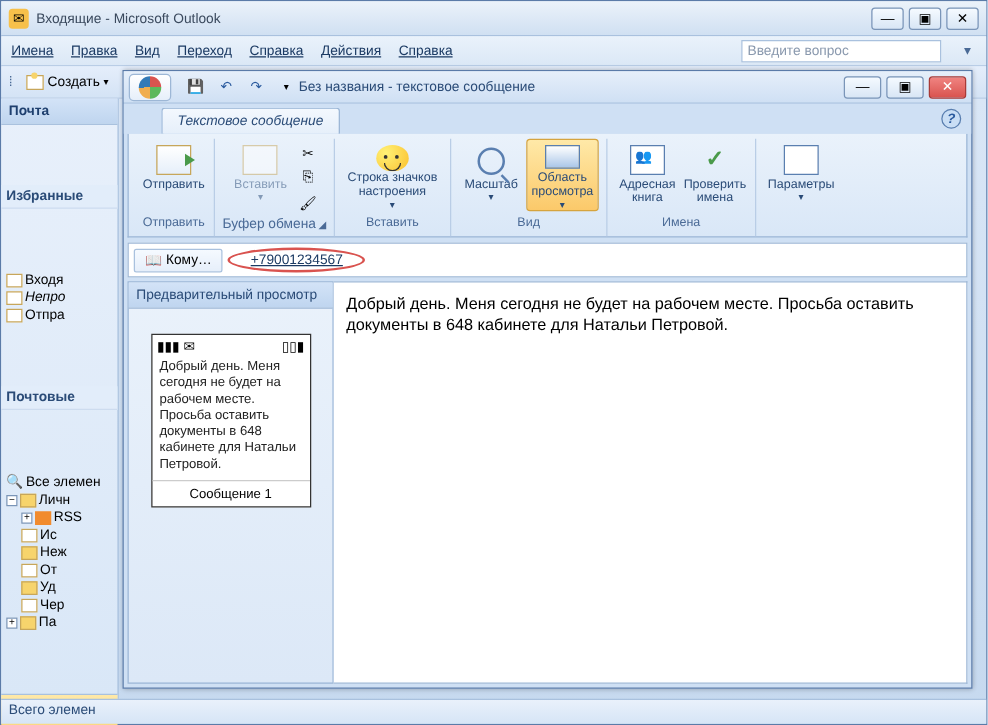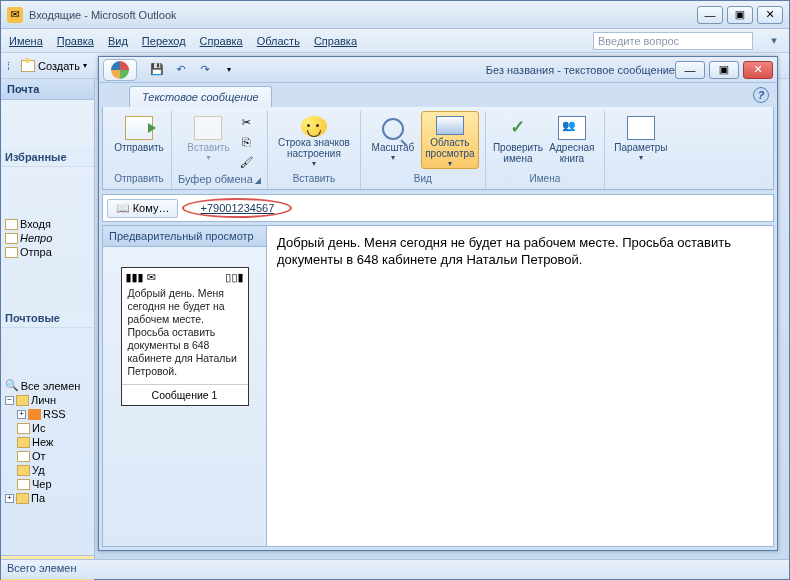--- a/index.html
+++ b/index.html
@@ -48,21 +48,21 @@
 
 .status-bar { position:absolute; bottom:0; left:0; right:0; height: 20px; background: linear-gradient(to bottom,#e9f1fb,#d6e5f6); border-top: 1px solid #a9c1de; padding: 2px 6px; color:#2a4b77; }
 
 
 .msg-window { position: absolute; left: 97px; top: 55px; width: 680px; height: 495px; border: 1px solid #5b7ba8; background: #cfe0f4; box-shadow: 0 0 4px rgba(0,0,0,0.3); display:flex; flex-direction:column;}
 .msg-titlebar { height: 26px; background: linear-gradient(to bottom,#e6effa,#cfe0f4); display: flex; align-items: center; padding: 0 4px; border-bottom:1px solid #a9c1de;}
 .qat { display:flex; align-items:center; gap:4px; }
 .office-btn { width:34px; height:22px; border:1px solid #9db7d6; border-radius:4px; background:linear-gradient(to bottom,#fff,#e6effa); display:flex; align-items:center; justify-content:center; margin-right:6px;}
 .office-logo { width:18px; height:18px; border-radius:50%; background: conic-gradient(#d9534f 0 90deg,#5cb85c 90deg 180deg,#f0ad4e 180deg 270deg,#337ab7 270deg 360deg);}
 .qat-btn { width:20px; height:20px; display:flex; align-items:center; justify-content:center; cursor:pointer;}
-.msg-title { flex:1; text-align:right; color:#2a4b77; }
+.msg-title { flex:1; text-align:left; color:#2a4b77; }
 .msg-wc { display:flex; gap:4px; }
 .msg-wc .win-btn{ width:30px; height:18px; }
 .msg-wc .close{ background:linear-gradient(to bottom,#f08481,#d9534f); color:#fff; border-color:#a83a37;}
 
 .tabs-row { height: 24px; background:#cfe0f4; display:flex; align-items:flex-end; padding-left:30px; position:relative;font-style:italic;}
 .tab { background:linear-gradient(to bottom,#f3f8fe,#e6effa); border:1px solid #9db7d6; border-bottom:none; border-radius:3px 3px 0 0; padding:4px 12px; color:#2a4b77; cursor:pointer;}
 .help-btn{ position:absolute; right:8px; top:4px; width:16px; height:16px; border:1px solid #5a7fb0; border-radius:50%; background:#c9def5; color:#2a5a9e; display:flex; align-items:center; justify-content:center; font-weight:bold; cursor:pointer;}
 
 .ribbon { background:linear-gradient(to bottom,#eaf2fb,#d9e7f7); border:1px solid #9db7d6; border-top:none; margin:0 3px; padding:4px 4px 0; display:flex; }
 .rgroup { border-right:1px solid #b9cde6; padding:0 6px 2px; display:flex; flex-direction:column; align-items:center;}
@@ -122,21 +122,21 @@
       <div class="win-btn">✕</div>
     </div>
   </div>
 
   <div class="menu-bar">
     <span class="menu-item"><u>Имена</u></span>
     <span class="menu-item"><u>Правка</u></span>
     <span class="menu-item"><u>Вид</u></span>
     <span class="menu-item"><u>Переход</u></span>
     <span class="menu-item"><u>Справка</u></span>
-    <span class="menu-item"><u>Область</u></span>
+    <span class="menu-item"><u>Действия</u></span>
     <span class="menu-item"><u>Справка</u></span>
     <div class="ask-box">Введите вопрос</div>
     <div class="ask-arrow">▾</div>
   </div>
 
   <div class="toolbar">
     <span style="color:#4a6a96">⁞</span>
     <div class="btn">
       <span class="new-icon"></span>
       <span>Создать</span>
@@ -297,26 +297,26 @@
             <div class="bicon icon-view"></div>
             <div class="blabel">Область просмотра</div>
             <div class="arrow">▾</div>
           </div>
         </div>
         <div class="glabel">Вид</div>
       </div>
       <div class="rgroup">
         <div class="rbtns">
           <div class="bigbtn">
+            <div class="bicon icon-book"></div>
+            <div class="blabel">Адресная книга</div>
+          </div>
+          <div class="bigbtn">
             <div class="bicon icon-check"></div>
             <div class="blabel">Проверить имена</div>
-          </div>
-          <div class="bigbtn">
-            <div class="bicon icon-book"></div>
-            <div class="blabel">Адресная книга</div>
           </div>
         </div>
         <div class="glabel">Имена</div>
       </div>
       <div class="rgroup">
         <div class="rbtns">
           <div class="bigbtn" style="width:60px">
             <div class="bicon icon-opts"></div>
             <div class="blabel">Параметры</div>
             <div class="arrow">▾</div>

